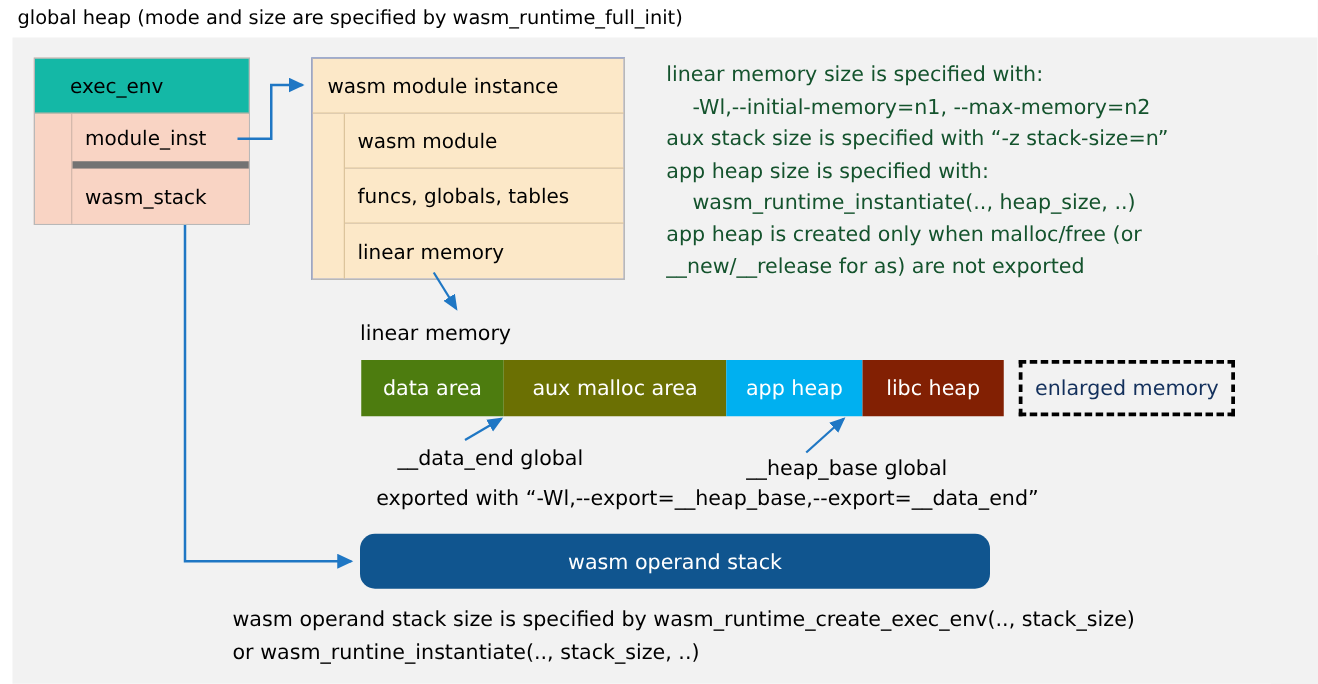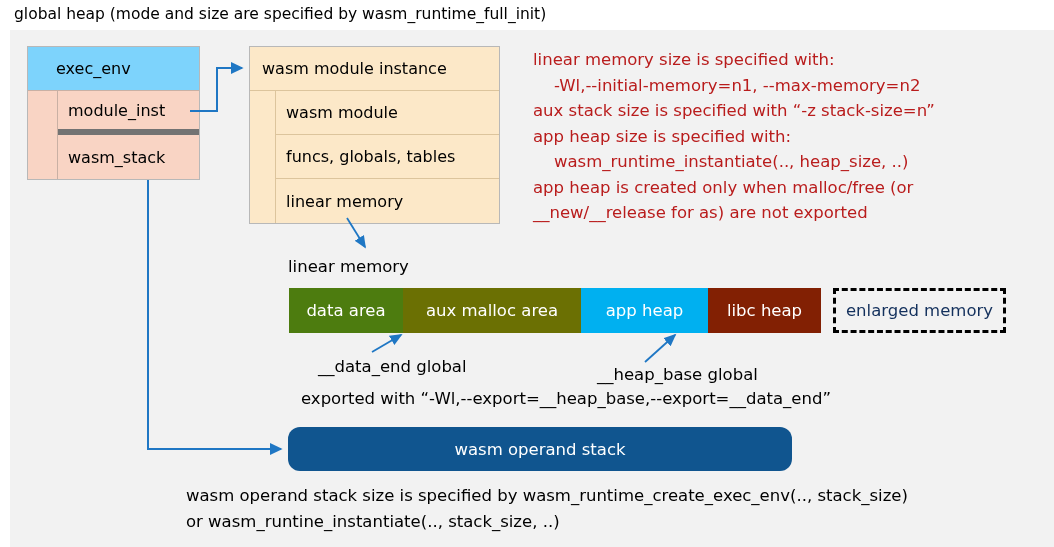--- a/index.html
+++ b/index.html
@@ -68,21 +68,21 @@
     display:flex;align-items:center;padding-left:10px;
     font-size:16px;color:#000;text-align:right;
   }
   .wmi-row.r1{top:44px;border-bottom:1px solid #dcc49c;}
   .wmi-row.r2{top:88px;border-bottom:1px solid #dcc49c;}
   .wmi-row.r3{top:132px;}
 
   
   .right-note{
     position:absolute;left:533px;top:47px;width:510px;
-    font-size:16.5px;line-height:25.5px;color:#b91c1c;white-space:pre;
+    font-size:16.5px;line-height:25.5px;color:#14532d;white-space:pre;
   }
 
   
   .lm-caption{
     position:absolute;left:288px;top:257px;
     font-size:16.5px;color:#000;white-space:nowrap;
   }
 
   
   .membar{
@@ -125,21 +125,21 @@
 </head>
 <body>
 
 <div class="root">
 
   <div class="page-title">global heap (mode and size are specified by wasm_runtime_full_init)</div>
 
   <div class="panel" style="background: rgb(242, 242, 242);"></div>
 
   <div class="exec-wrap" style="background: rgb(249, 212, 196);">
-    <div class="exec-head" style="background: #7dd3fc; padding-left: 28px;">exec_env</div>
+    <div class="exec-head" style="background: #14b8a6; padding-left: 28px;">exec_env</div>
     <div class="exec-gutter" style="background: rgb(249, 212, 196);"></div>
     <div class="exec-row r1" style="background: rgb(249, 212, 196);">module_inst</div>
     <div class="exec-row r2" style="background: rgb(249, 212, 196);">wasm_stack</div>
   </div>
 
   <div class="wmi-wrap" style="background: #1d4ed8;">
     <div class="wmi-head" style="background: rgb(252, 232, 200);">wasm module instance</div>
     <div class="wmi-gutter" style="background: rgb(252, 232, 200);"></div>
     <div class="wmi-row r1" style="background: rgb(252, 232, 200);">wasm module</div>
     <div class="wmi-row r2" style="background: rgb(252, 232, 200);">funcs, globals, tables</div>
@@ -151,21 +151,21 @@
 aux stack size is specified with “-z stack-size=n”
 app heap size is specified with:
     wasm_runtime_instantiate(.., heap_size, ..)
 app heap is created only when malloc/free (or
 __new/__release for as) are not exported</div>
 
   <div class="lm-caption">linear memory</div>
   <div class="membar">
       <div class="seg" style="width: 114px; background: #4d7c0f; color: rgb(255, 255, 255);">data area</div>
       <div class="seg" style="width: 178px; background: rgb(107, 112, 3); color: rgb(255, 255, 255);">aux malloc area</div>
-      <div class="seg" style="width: 127px; background: rgb(0, 176, 240); color: rgb(255, 255, 255);">app heap</div>
+      <div class="seg" style="width: 109px; background: rgb(0, 176, 240); color: rgb(255, 255, 255);">app heap</div>
       <div class="seg" style="width: 113px; background: rgb(130, 32, 3); color: rgb(255, 255, 255);">libc heap</div>
       <div class="seg dashed" style="width: 173px; color: rgb(19, 48, 92);">enlarged memory</div>
     </div>
 
   <div class="ann data-end">__data_end global</div>
   <div class="ann heap-base">__heap_base global</div>
   <div class="ann exported">exported with “-Wl,--export=__heap_base,--export=__data_end”</div>
 
   <div class="opstack" style="background: rgb(16, 85, 143); color: rgb(255, 255, 255); border-radius: 12px;">wasm operand stack</div>
 

